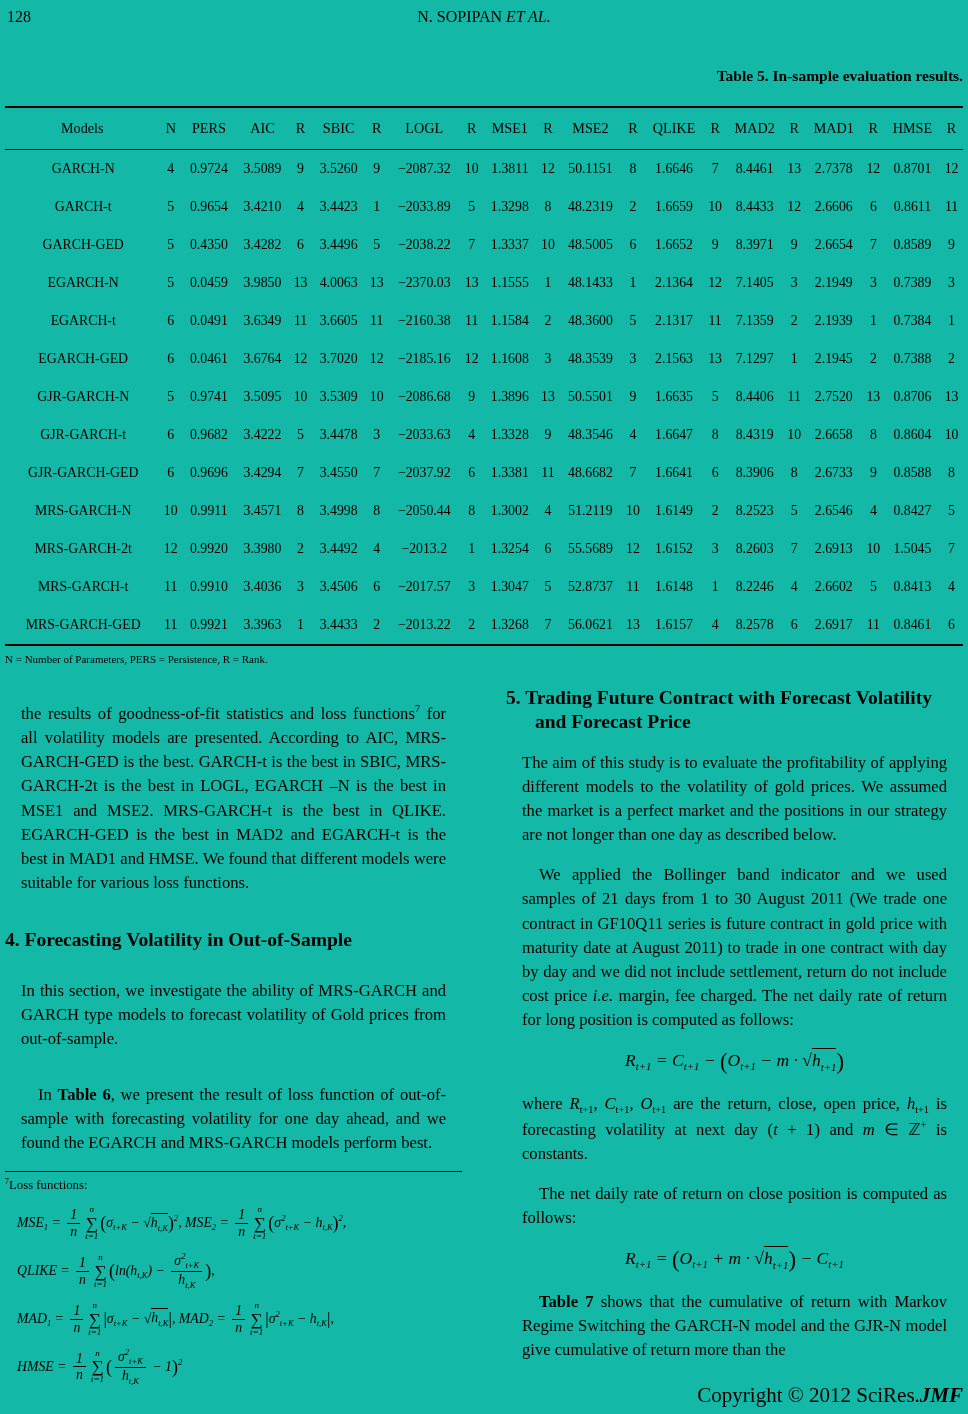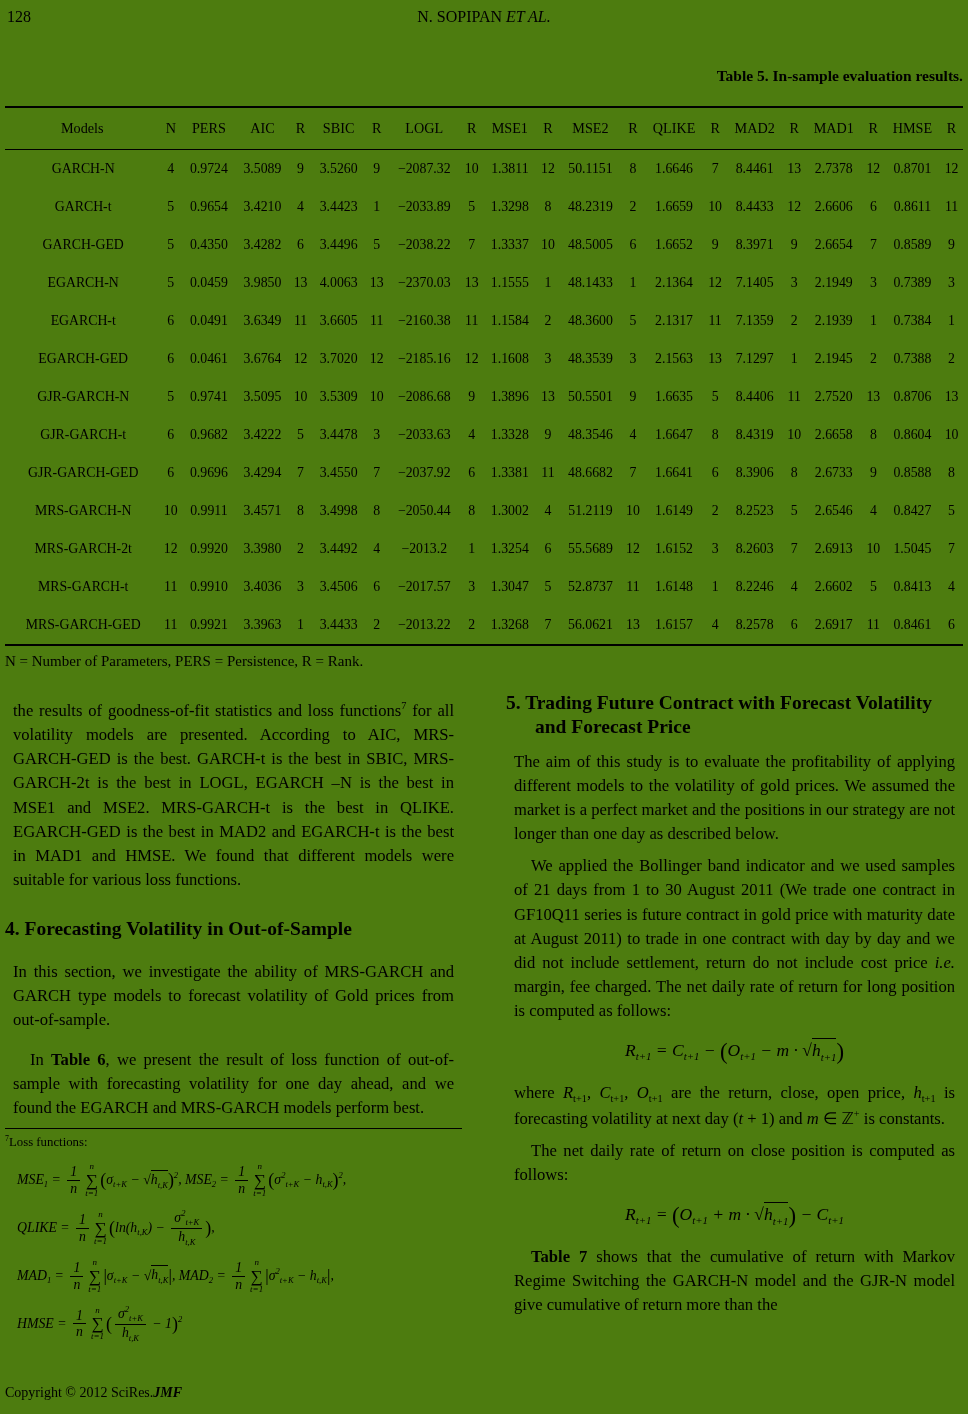--- a/index.html
+++ b/index.html
@@ -1,21 +1,21 @@
 <!DOCTYPE html>
 <html><head>
 <meta charset="utf-8">
 <style>
   html,body { margin:0; padding:0; background:#ffffff; }
   .page {
     position:relative;
     width:968px; height:1414px;
     box-sizing:border-box;
     padding:8px 5px 0 5px;
-    background:#4d7c0f;
+    background:#14b8a6;
     color:#000000;
     font-family:"Liberation Serif", serif;
     overflow:hidden;
   }
   
   .running-header { position:relative; height:22px; font-size:16px; }
   .page-number { position:absolute; left:2px; top:0; }
   .running-title { position:absolute; left:0; right:0; top:0; text-align:center; }
   .running-title .etal { font-style:italic; }
 
@@ -32,26 +32,26 @@
   }
   table.results thead th {
     font-weight:normal; font-size:14.2px;
     border-bottom:1.5px solid #000;
     padding:12px 2px; white-space:nowrap;
   }
   table.results td {
     text-align:center; padding:11px 2px; white-space:nowrap;
   }
   table.results td:first-child { padding-left:4px; }
-  .table-note { font-size:15px; margin-top:7px; }
+  .table-note { font-size:11px; margin-top:7px; }
 
   
   .columns { display:flex; gap:44px; margin-top:21px; align-items:stretch; }
   .col { width:457px; font-size:16.6px; line-height:1.455; text-align:justify; }
-  .col p { margin:8px; }
+  .col p { margin:16px; }
   .col p.indent { text-indent:17px; }
   .col.left { display:flex; flex-direction:column; }
   h2.section {
     font-size:19.5px; font-weight:bold; text-align:left;
     margin:17px 0 10px 0; line-height:1.25;
   }
   h2.section.first { margin-top:0; }
   h2.hang { padding-left:29px; text-indent:-29px; }
 
   
@@ -73,22 +73,22 @@
   .sum .lim { font-size:9px; line-height:1.1; font-style:italic; }
   .sum .sg { font-size:17px; line-height:1; font-style:normal; }
   .sqrt { white-space:nowrap; }
   .rad { border-top:1px solid #000; padding-top:1px; }
   .bp { font-size:1.3em; vertical-align:middle; font-style:normal; font-weight:400; }
   .abs { font-size:1.25em; vertical-align:middle; font-style:normal; }
   sub { font-size:0.62em; } sup { font-size:0.62em; }
 
   
   .page-footer {
-    position:absolute; left:5px; right:5px; bottom:13px;
-    display:flex; justify-content:flex-start; font-size:14px;
+    position:absolute; left:5px; right:5px; bottom:6px;
+    display:flex; justify-content:flex-end; font-size:21px;
   }
   .journal-abbr { font-weight:bold; font-style:italic; }
 </style>
 </head>
 <body>
 
 <div class="page">
 
   <div class="running-header">
     <span class="page-number">128</span>

